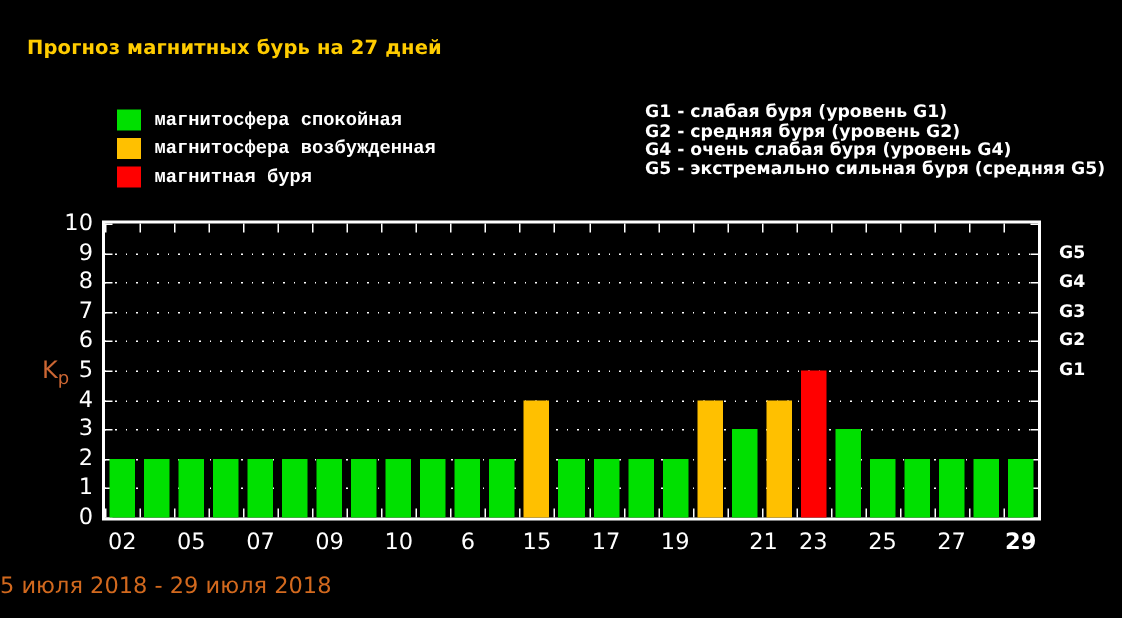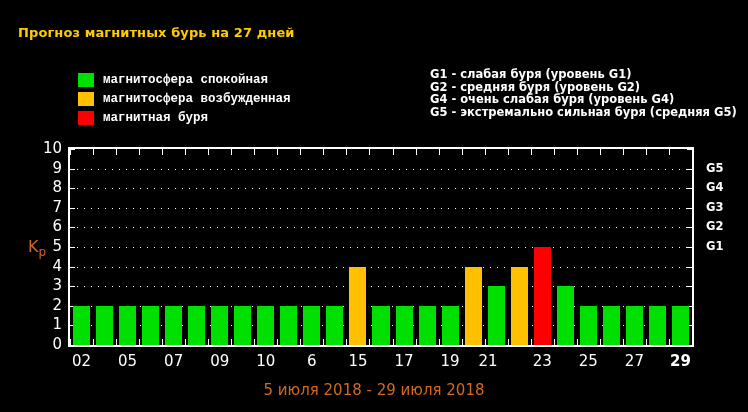--- a/index.html
+++ b/index.html
@@ -208,21 +208,21 @@
     white-space: nowrap;
     line-height: 18px;
   }
 
   
   #date-range {
     position: absolute;
     left: 0;
     top: 381px;
     width: 748px;
-    text-align: center;
+    text-align: left;
     font-size: 15px;
     color: #d2691e;
     white-space: nowrap;
   }
 </style>
 </head>
 <body>
 
 <div id="title">Прогноз магнитных бурь на 27 дней</div>
 
@@ -417,20 +417,20 @@
 <div id="x-labels">
     <div class="x-label" style="left: 81.5185px;">02</div>
     <div class="x-label" style="left: 127.593px;">05</div>
     <div class="x-label" style="left: 173.667px;">07</div>
     <div class="x-label" style="left: 219.741px;">09</div>
     <div class="x-label" style="left: 265.815px;">10</div>
     <div class="x-label" style="left: 311.889px;">6</div>
     <div class="x-label" style="left: 357.963px;">15</div>
     <div class="x-label" style="left: 404.037px;">17</div>
     <div class="x-label" style="left: 450.111px;">19</div>
-    <div class="x-label" style="left: 488px;">21</div>
+    <div class="x-label" style="left: 509px;">21</div>
     <div class="x-label" style="left: 542.259px;">23</div>
     <div class="x-label" style="left: 588.333px;">25</div>
     <div class="x-label" style="left: 634.407px;">27</div>
     <div class="x-label" style="left: 680.481px; font-weight: bold;">29</div>
   </div>
 
 <div id="date-range">5 июля 2018 - 29 июля 2018</div>
 
 </body></html>

